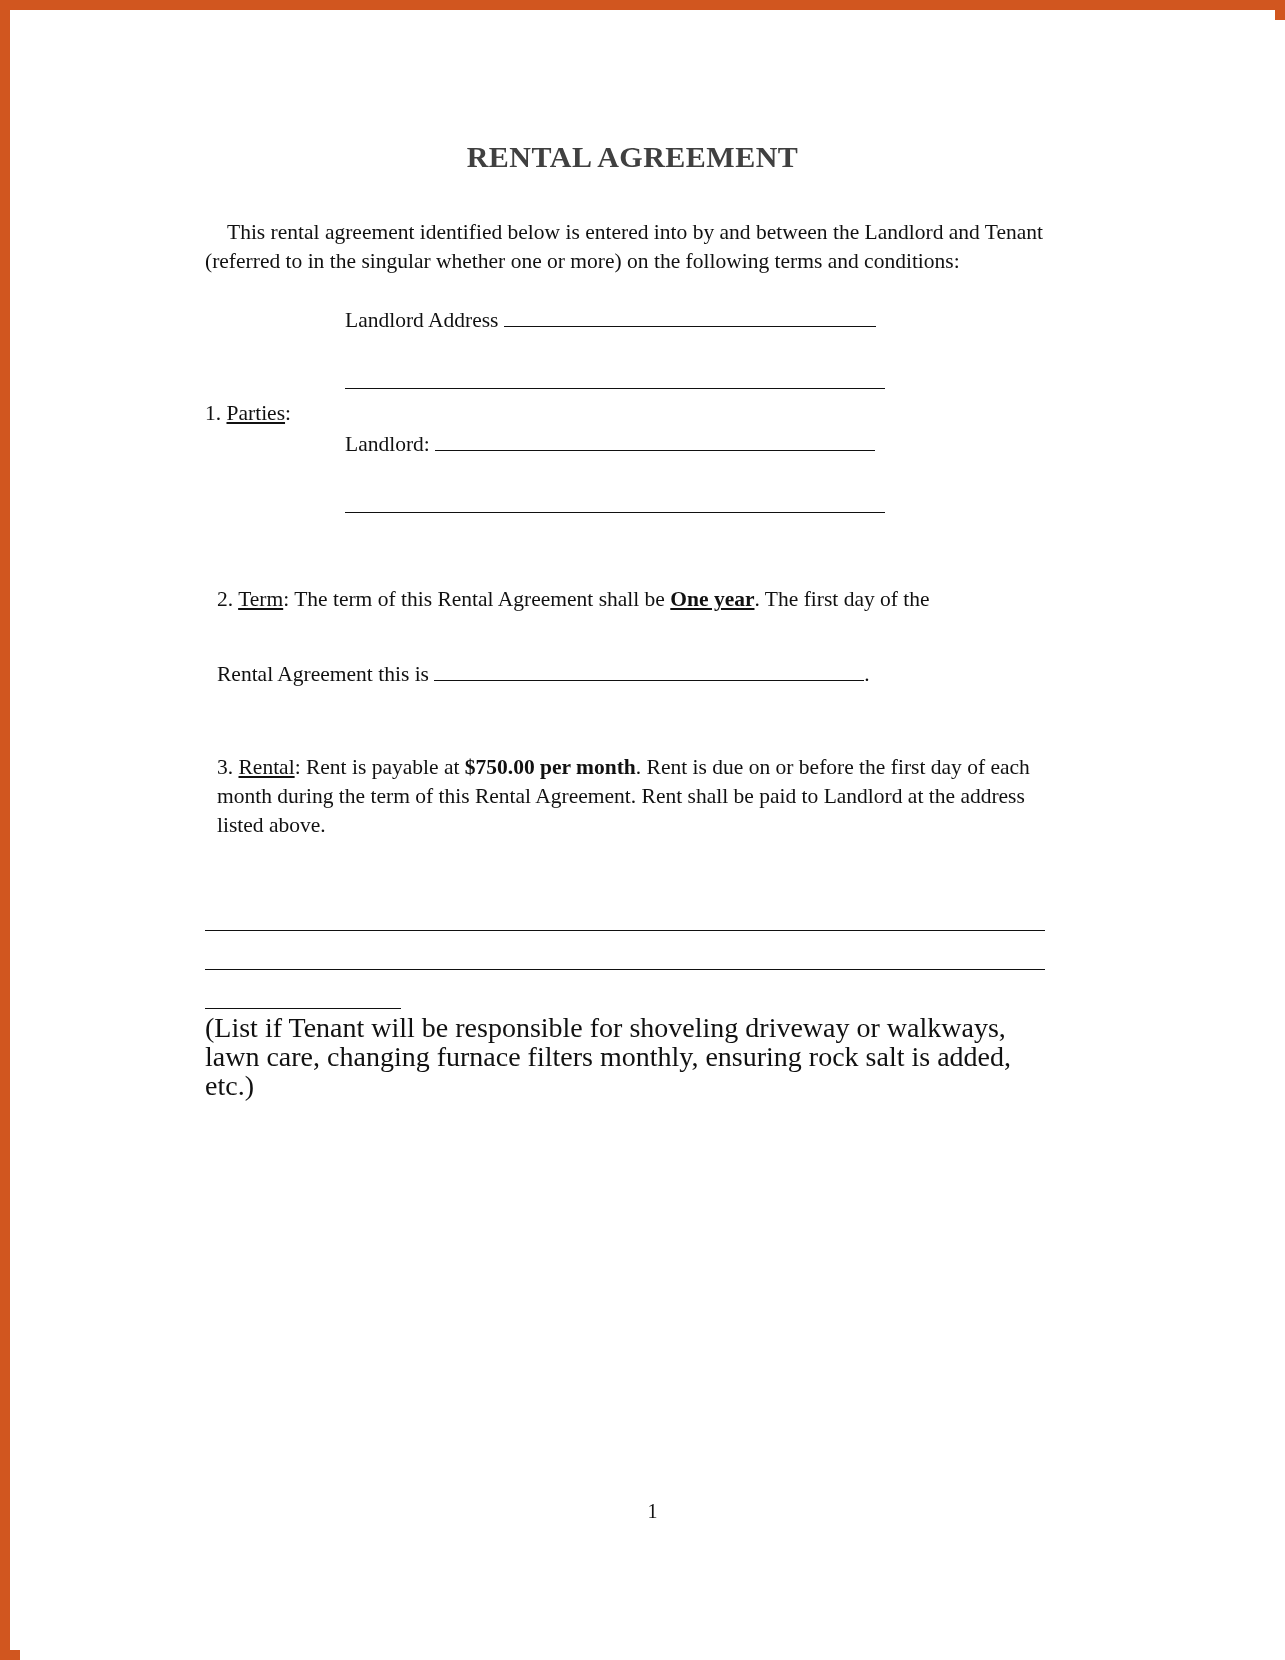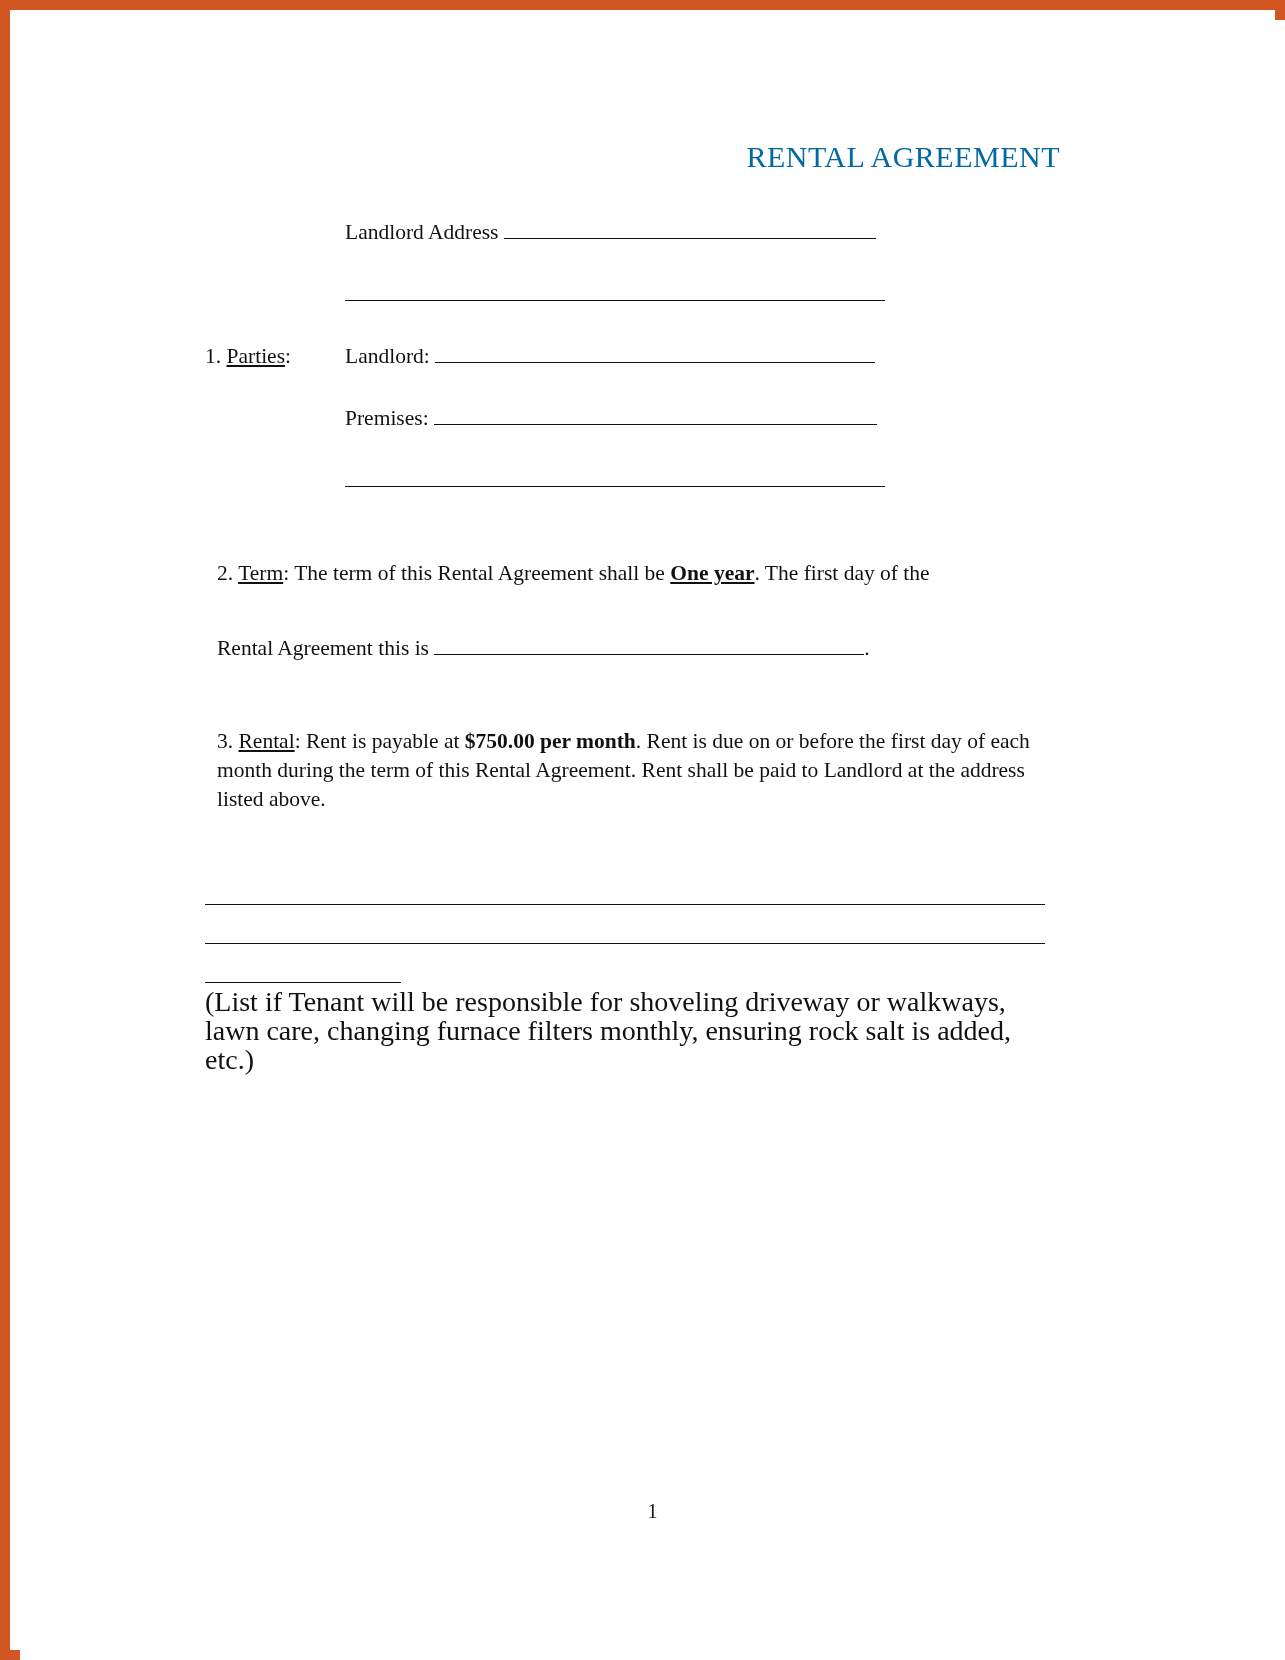--- a/index.html
+++ b/index.html
@@ -32,26 +32,26 @@
     background: #ffffff;
     box-sizing: border-box;
   }
   .doc-body {
     position: absolute;
     left: 185px;
     top: 120px;
     width: 855px;
   }
   .doc-title {
-    text-align: right;
+    text-align: center;
     font-size: 30px;
-    font-weight: normal;
+    font-weight: bold;
     letter-spacing: 0.5px;
     margin: 0 0 44px 0;
-    color: #0369a1;
+    color: #404040;
   }
   .para {
     font-size: 21.5px;
     line-height: 29px;
     color: #111111;
     margin: 0 0 30px 0;
     text-align: left;
   }
   .para.indent {
     text-indent: 22px;
@@ -147,28 +147,28 @@
 </head>
 <body>
 
 <div class="page-frame">
   <div class="page-sheet">
 
     <div class="doc-body">
 
       <h1 class="doc-title">RENTAL AGREEMENT</h1>
 
+      <p class="para indent">This rental agreement identified below is entered into by and between the Landlord and Tenant (referred to in the singular whether one or more) on the following terms and conditions:</p>
 
       <div class="parties">
         <div class="parties-label"><span>1.</span> <span class="u">Parties</span><span>:</span></div>
         <div class="parties-fields">
           <div class="field-row"><span>Landlord Address </span><span class="blank b-addr"></span></div>
           <div class="field-row"><span></span><span class="blank b-addr2"></span></div>
           <div class="field-row"><span>Landlord: </span><span class="blank b-land"></span></div>
-          <div class="field-row"><span>Premises: </span><span class="blank b-prem"></span></div>
           <div class="field-row"><span></span><span class="blank b-prem2"></span></div>
         </div>
       </div>
 
       <div class="gap-lg"></div>
 
       <p class="section"><span>2.</span> <span class="u">Term</span><span>:  The term of this Rental Agreement shall be </span><span class="bu">One year</span><span>.  The first day of the</span></p>
 
       <div class="gap-sm"></div>
 

